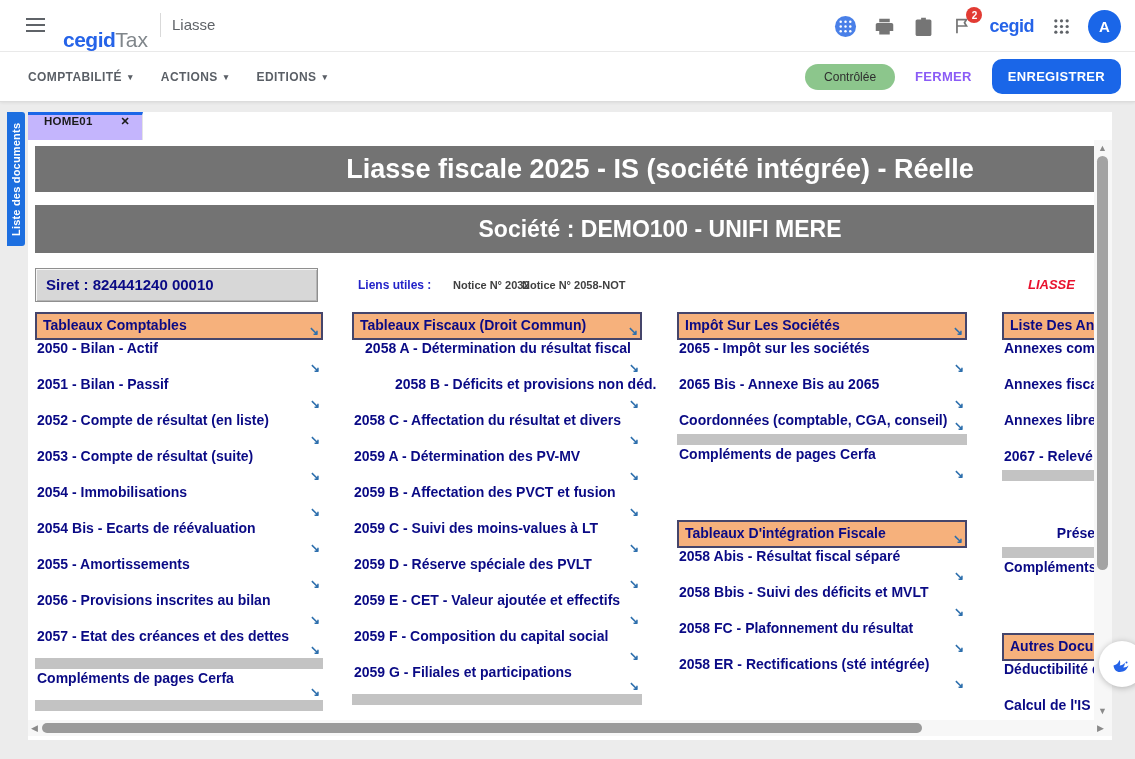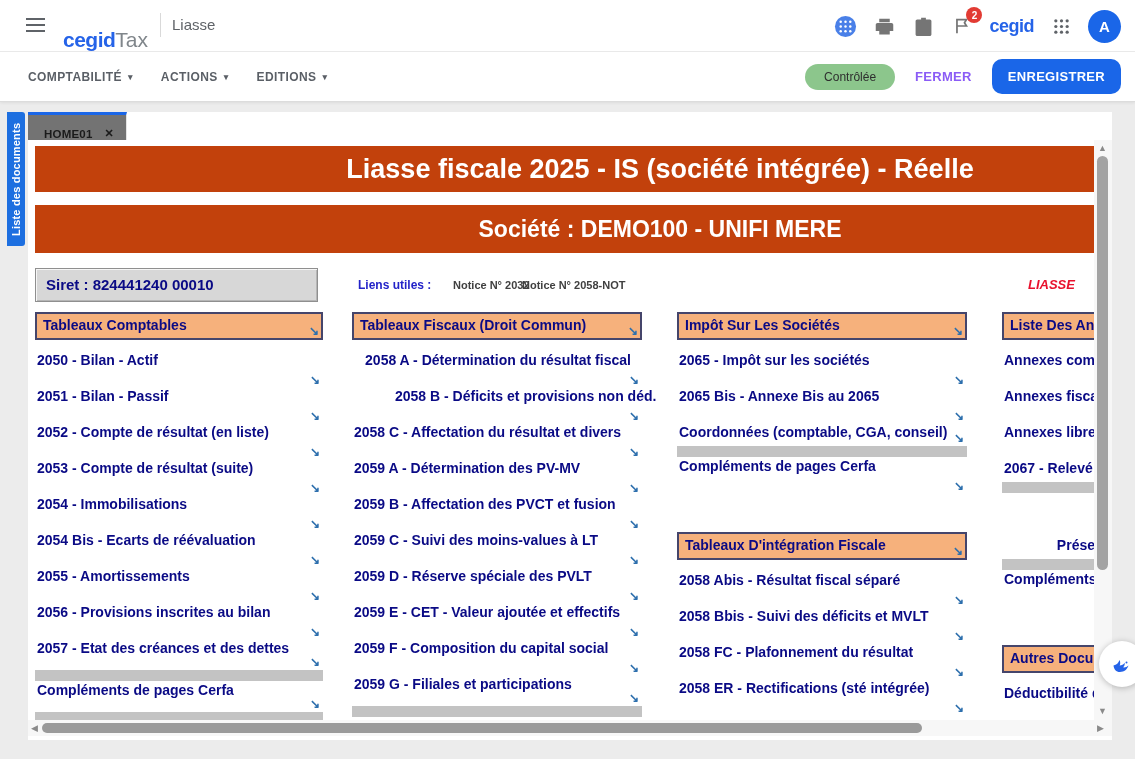--- a/index.html
+++ b/index.html
@@ -39,45 +39,45 @@
   .primary-btn { background:#1a66e8; color:#fff; font-size:13px; font-weight:bold; letter-spacing:.3px;
     border:none; border-radius:10px; padding:10px 16px; cursor:pointer; }
 
   
   .workspace { position:absolute; left:0; top:102px; width:1135px; height:657px; background:#ececec; }
   .side-tab { position:absolute; left:7px; top:10px; width:18px; height:134px; background:#1d6fe0;
     border-radius:3px 0 0 3px; color:#fff; font-size:11px; font-weight:bold; cursor:pointer;
     writing-mode:vertical-rl; transform:rotate(180deg); display:flex; align-items:center; justify-content:center;
     letter-spacing:.2px; }
   .tabstrip { position:absolute; left:28px; top:10px; width:1084px; height:28px; background:#fff; }
-  .doc-tab { position:absolute; left:0; top:0; height:28px; padding:0 12px 0 16px; background:#737373;
-    border-top:3px solid #1a66e8; border-right:1px solid #e4e4e4; display:flex; align-items:flex-end; gap:12px; cursor:pointer; }
+  .doc-tab { position:absolute; left:0; top:0; height:28px; padding:0 12px 0 16px; background:#c4b5fd;
+    border-top:3px solid #1a66e8; border-right:1px solid #e4e4e4; display:flex; align-items:flex-start; gap:28px; cursor:pointer; }
   .doc-tab .t-label { font-size:11.5px; font-weight:bold; color:#1b1b1b; letter-spacing:.2px; }
   .doc-tab .t-close { font-size:11px; font-weight:bold; color:#1b1b1b; cursor:pointer; }
 
   
   .doc { position:absolute; left:28px; top:38px; width:1084px; height:600px; background:#fff; overflow:hidden; }
-  .banner { position:absolute; left:7px; width:1060px; background:#c2410c; color:#fff; font-weight:bold;
+  .banner { position:absolute; left:7px; width:1060px; background:#737373; color:#fff; font-weight:bold;
     text-align:center; padding-left:190px; white-space:nowrap; }
   .banner1 { top:6px; height:46px; line-height:46px; font-size:27px; }
   .banner2 { top:65px; height:48px; line-height:48px; font-size:23px; }
   .siret-box { position:absolute; left:7px; top:128px; width:283px; height:34px; background:#d7d7d7;
     border:1px solid #8f8f8f; box-shadow:inset 1px 1px 0 #f6f6f6, inset -1px -1px 0 #b5b5b5;
     color:#0a0a85; font-size:15px; font-weight:bold; line-height:32px; padding-left:10px; }
   .liens-label { position:absolute; left:330px; top:138px; color:#2323c8; font-size:12px; font-weight:bold; }
   .notice { position:absolute; top:139px; color:#404040; font-size:11px; font-weight:bold; cursor:pointer; }
   .notice1 { left:425px; } .notice2 { left:494px; }
   .watermark { position:absolute; left:1000px; top:137px; color:#e8112d; font-size:13px;
     font-weight:bold; font-style:italic; }
 
   .columns { position:absolute; left:0; top:172px; width:1084px; height:428px; }
   .doc-col { position:absolute; top:0; }
   .col-header { position:relative; height:28px; background:#f6b17c; border:2px solid #45456b;
     color:#0a0a85; font-size:14px; font-weight:bold; line-height:23px; padding:0 6px;
-    margin-bottom:12px; white-space:nowrap; overflow:hidden; cursor:pointer; }
+    margin-bottom:0; white-space:nowrap; overflow:hidden; cursor:pointer; }
   .col-item { position:relative; color:#0a0a85; font-size:14px; font-weight:bold;
     white-space:nowrap; cursor:pointer; padding-left:2px; }
   .col-item.right { text-align:right;margin-top:44px; }
   .arrow { position:absolute; right:3px; bottom:2px; color:#2d6fad; font-size:12px; font-weight:bold; line-height:1; }
   .col-header .arrow { right:2px; bottom:1px; }
   .gray-bar { height:11px; background:#c3c3c3; margin-bottom:1px; }
 
   
   .vscroll { position:absolute; right:0; top:0; width:18px; height:580px; background:#f7f7f7; z-index:10; }
   .vthumb { position:absolute; left:3px; top:16px; width:11px; height:414px; background:#a3a3a3; border-radius:6px; cursor:pointer; }

